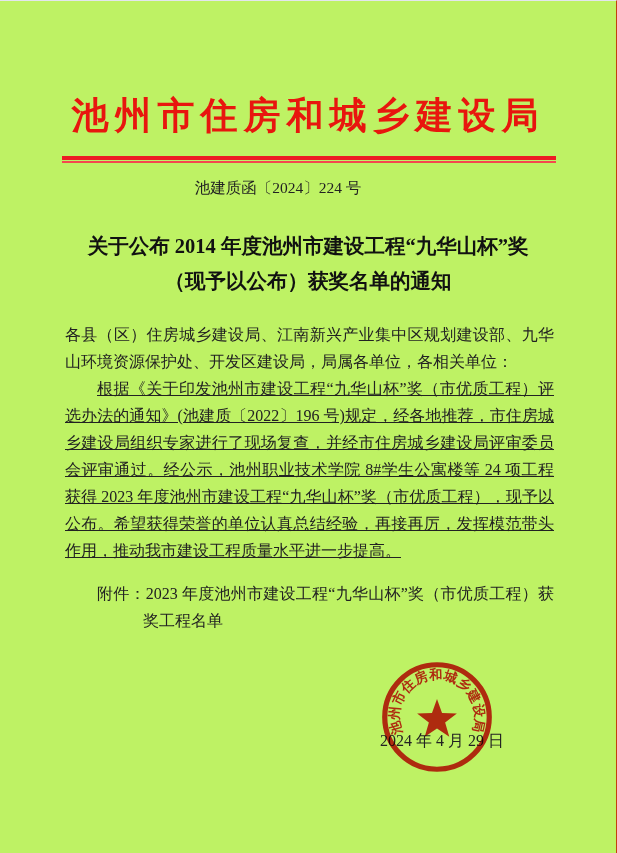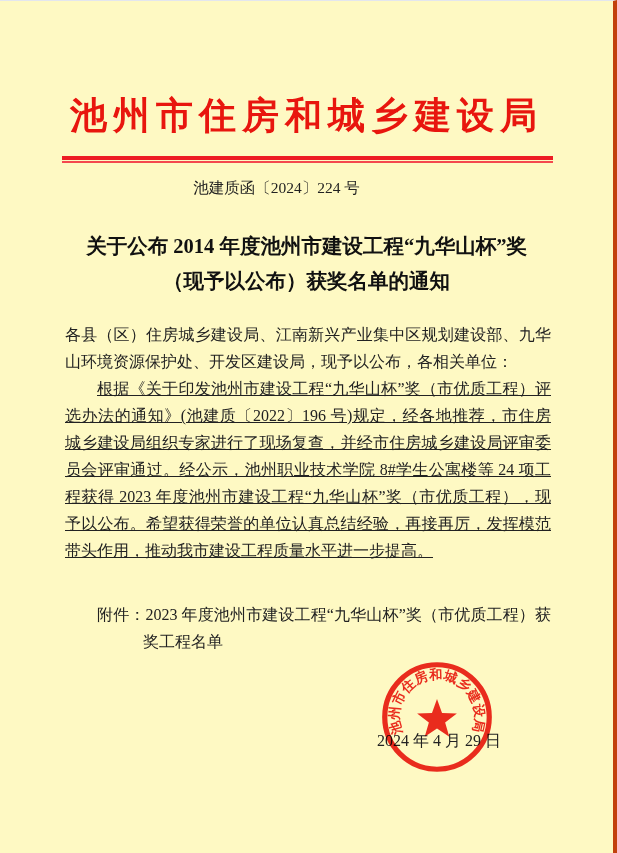--- a/index.html
+++ b/index.html
@@ -5,24 +5,24 @@
   * { margin: 0; padding: 0; box-sizing: border-box; }
   html, body { background: #ffffff; }
   body {
     font-family: "Liberation Serif", "DejaVu Serif", serif;
     color: var(--text-color, #1f1f1f);
   }
   .page {
     position: relative;
     width: 617px;
     height: 853px;
-    background: #fef9c3;
+    background: #bef264;
     overflow: hidden;
     border-top: 1px solid #e3e6ee;
-    border-right: 4px solid #c2410c;
+    border-right: 1px solid #c2410c;
   }
   .agency {
     margin-top: 92px;
     text-align: center;
     font-size: 37px;
     line-height: 46px;
     font-weight: bold;
     letter-spacing: 6px;
     color: var(--header-red, #e8160e);
     white-space: nowrap;
@@ -57,21 +57,21 @@
   }
   .body-block {
     margin: 22px 62px 0 65px;
     font-size: 16px;
     line-height: 27px;
     text-align: justify;
     color: #222;
   }
   .para-indent { text-indent: 2em; text-decoration: underline; }
   .attachment {
-    margin-top: 37px;
+    margin-top: 16px;
     padding-left: 78px;
     text-indent: -46px;
   }
   .issue-date {
     position: absolute;
     top: 728px;
     left: 0;
     right: 112px;
     text-align: right;
     font-size: 16px;
@@ -111,21 +111,21 @@
   </div>
 
   <div class="docnum">池建质函〔2024〕224 号</div>
 
   <div class="title">
     <div>关于公布 2014 年度池州市建设工程“九华山杯”奖</div>
     <div>（现予以公布）获奖名单的通知</div>
   </div>
 
   <div class="body-block">
-    <p class="salutation">各县（区）住房城乡建设局、江南新兴产业集中区规划建设部、九华山环境资源保护处、开发区建设局，现予以公布，各相关单位：</p>
+    <p class="salutation">各县（区）住房城乡建设局、江南新兴产业集中区规划建设部、九华山环境资源保护处、开发区建设局，局属各单位，各相关单位：</p>
     <p class="para-indent">根据《关于印发池州市建设工程“九华山杯”奖（市优质工程）评选办法的通知》(池建质〔2022〕196 号)规定，经各地推荐，市住房城乡建设局组织专家进行了现场复查，并经市住房城乡建设局评审委员会评审通过。经公示，池州职业技术学院 8#学生公寓楼等 24 项工程获得 2023 年度池州市建设工程“九华山杯”奖（市优质工程），现予以公布。希望获得荣誉的单位认真总结经验，再接再厉，发挥模范带头作用，推动我市建设工程质量水平进一步提高。</p>
     <p class="attachment">附件：2023 年度池州市建设工程“九华山杯”奖（市优质工程）获奖工程名单</p>
   </div>
 
   <div class="issue-date">2024 年 4 月 29 日</div>
 
   <svg class="seal" viewBox="0 0 120 120" xmlns="http://www.w3.org/2000/svg">
     <circle cx="60" cy="60" r="55" fill="none" stroke="#e8160e" stroke-width="5.5"></circle>
     <defs>
       <path id="sealArc" d="M 23.76 76.92 A 40 40 0 1 1 96.24 76.92" fill="none"></path>

